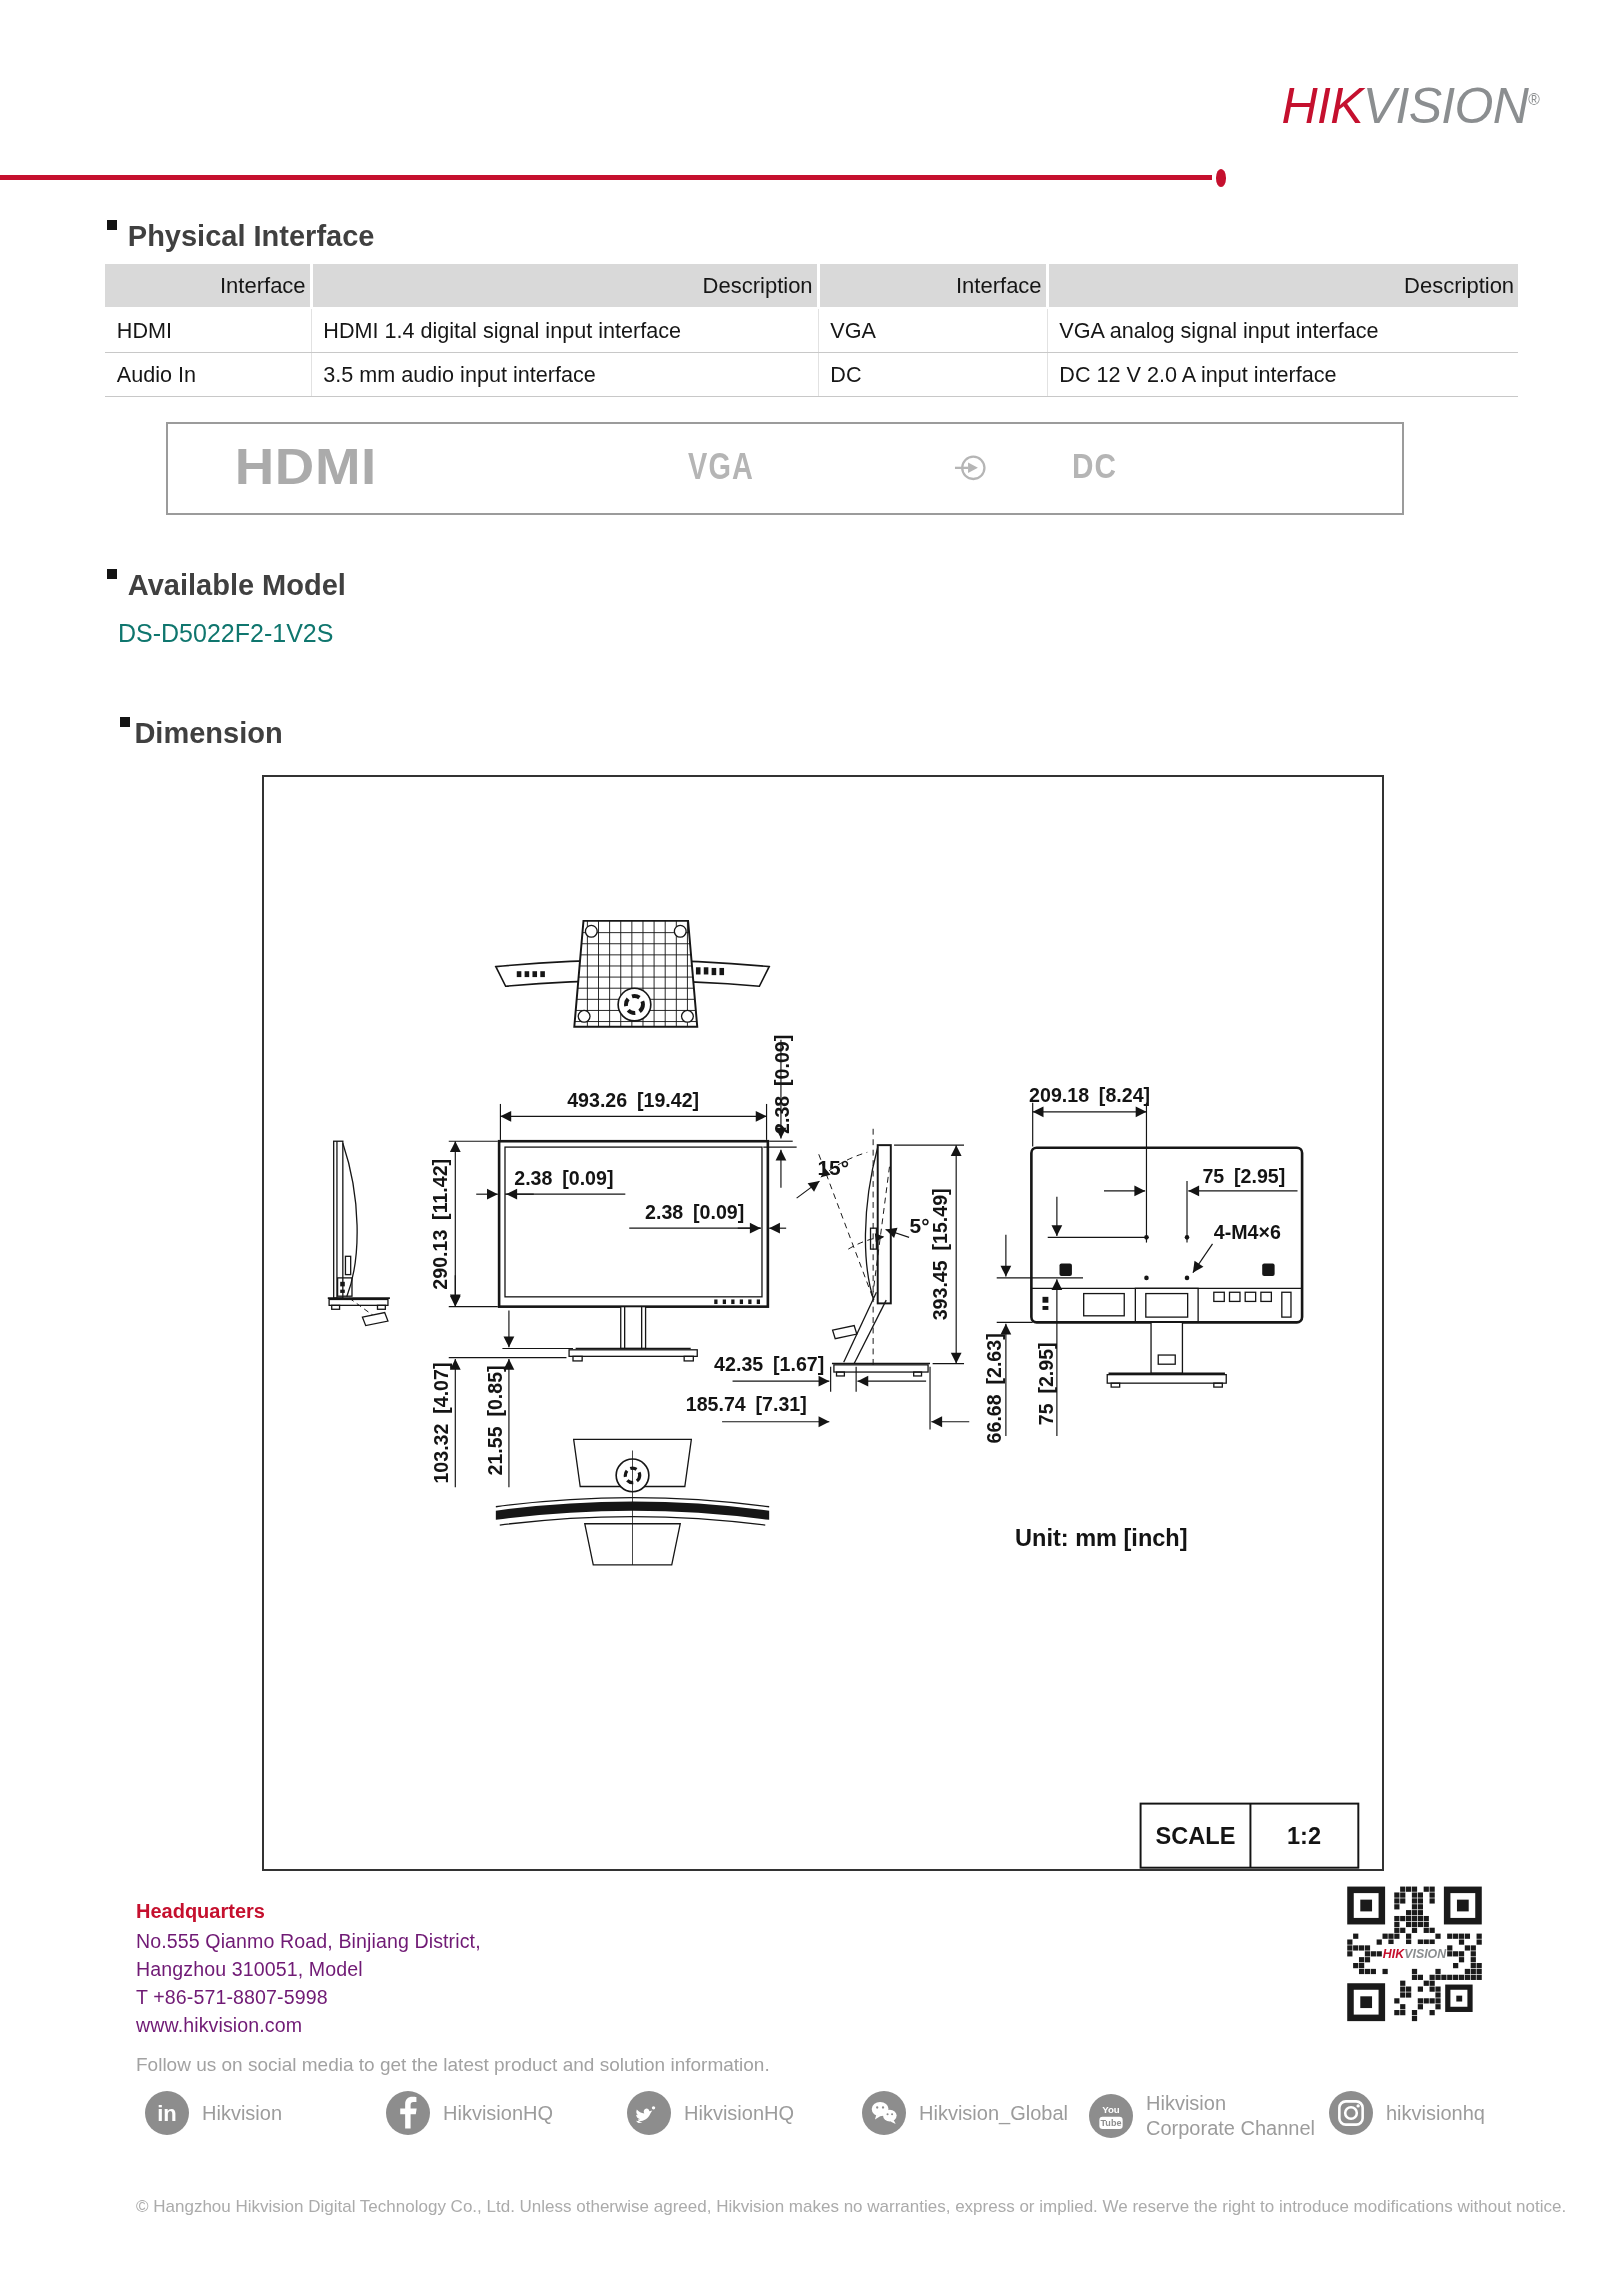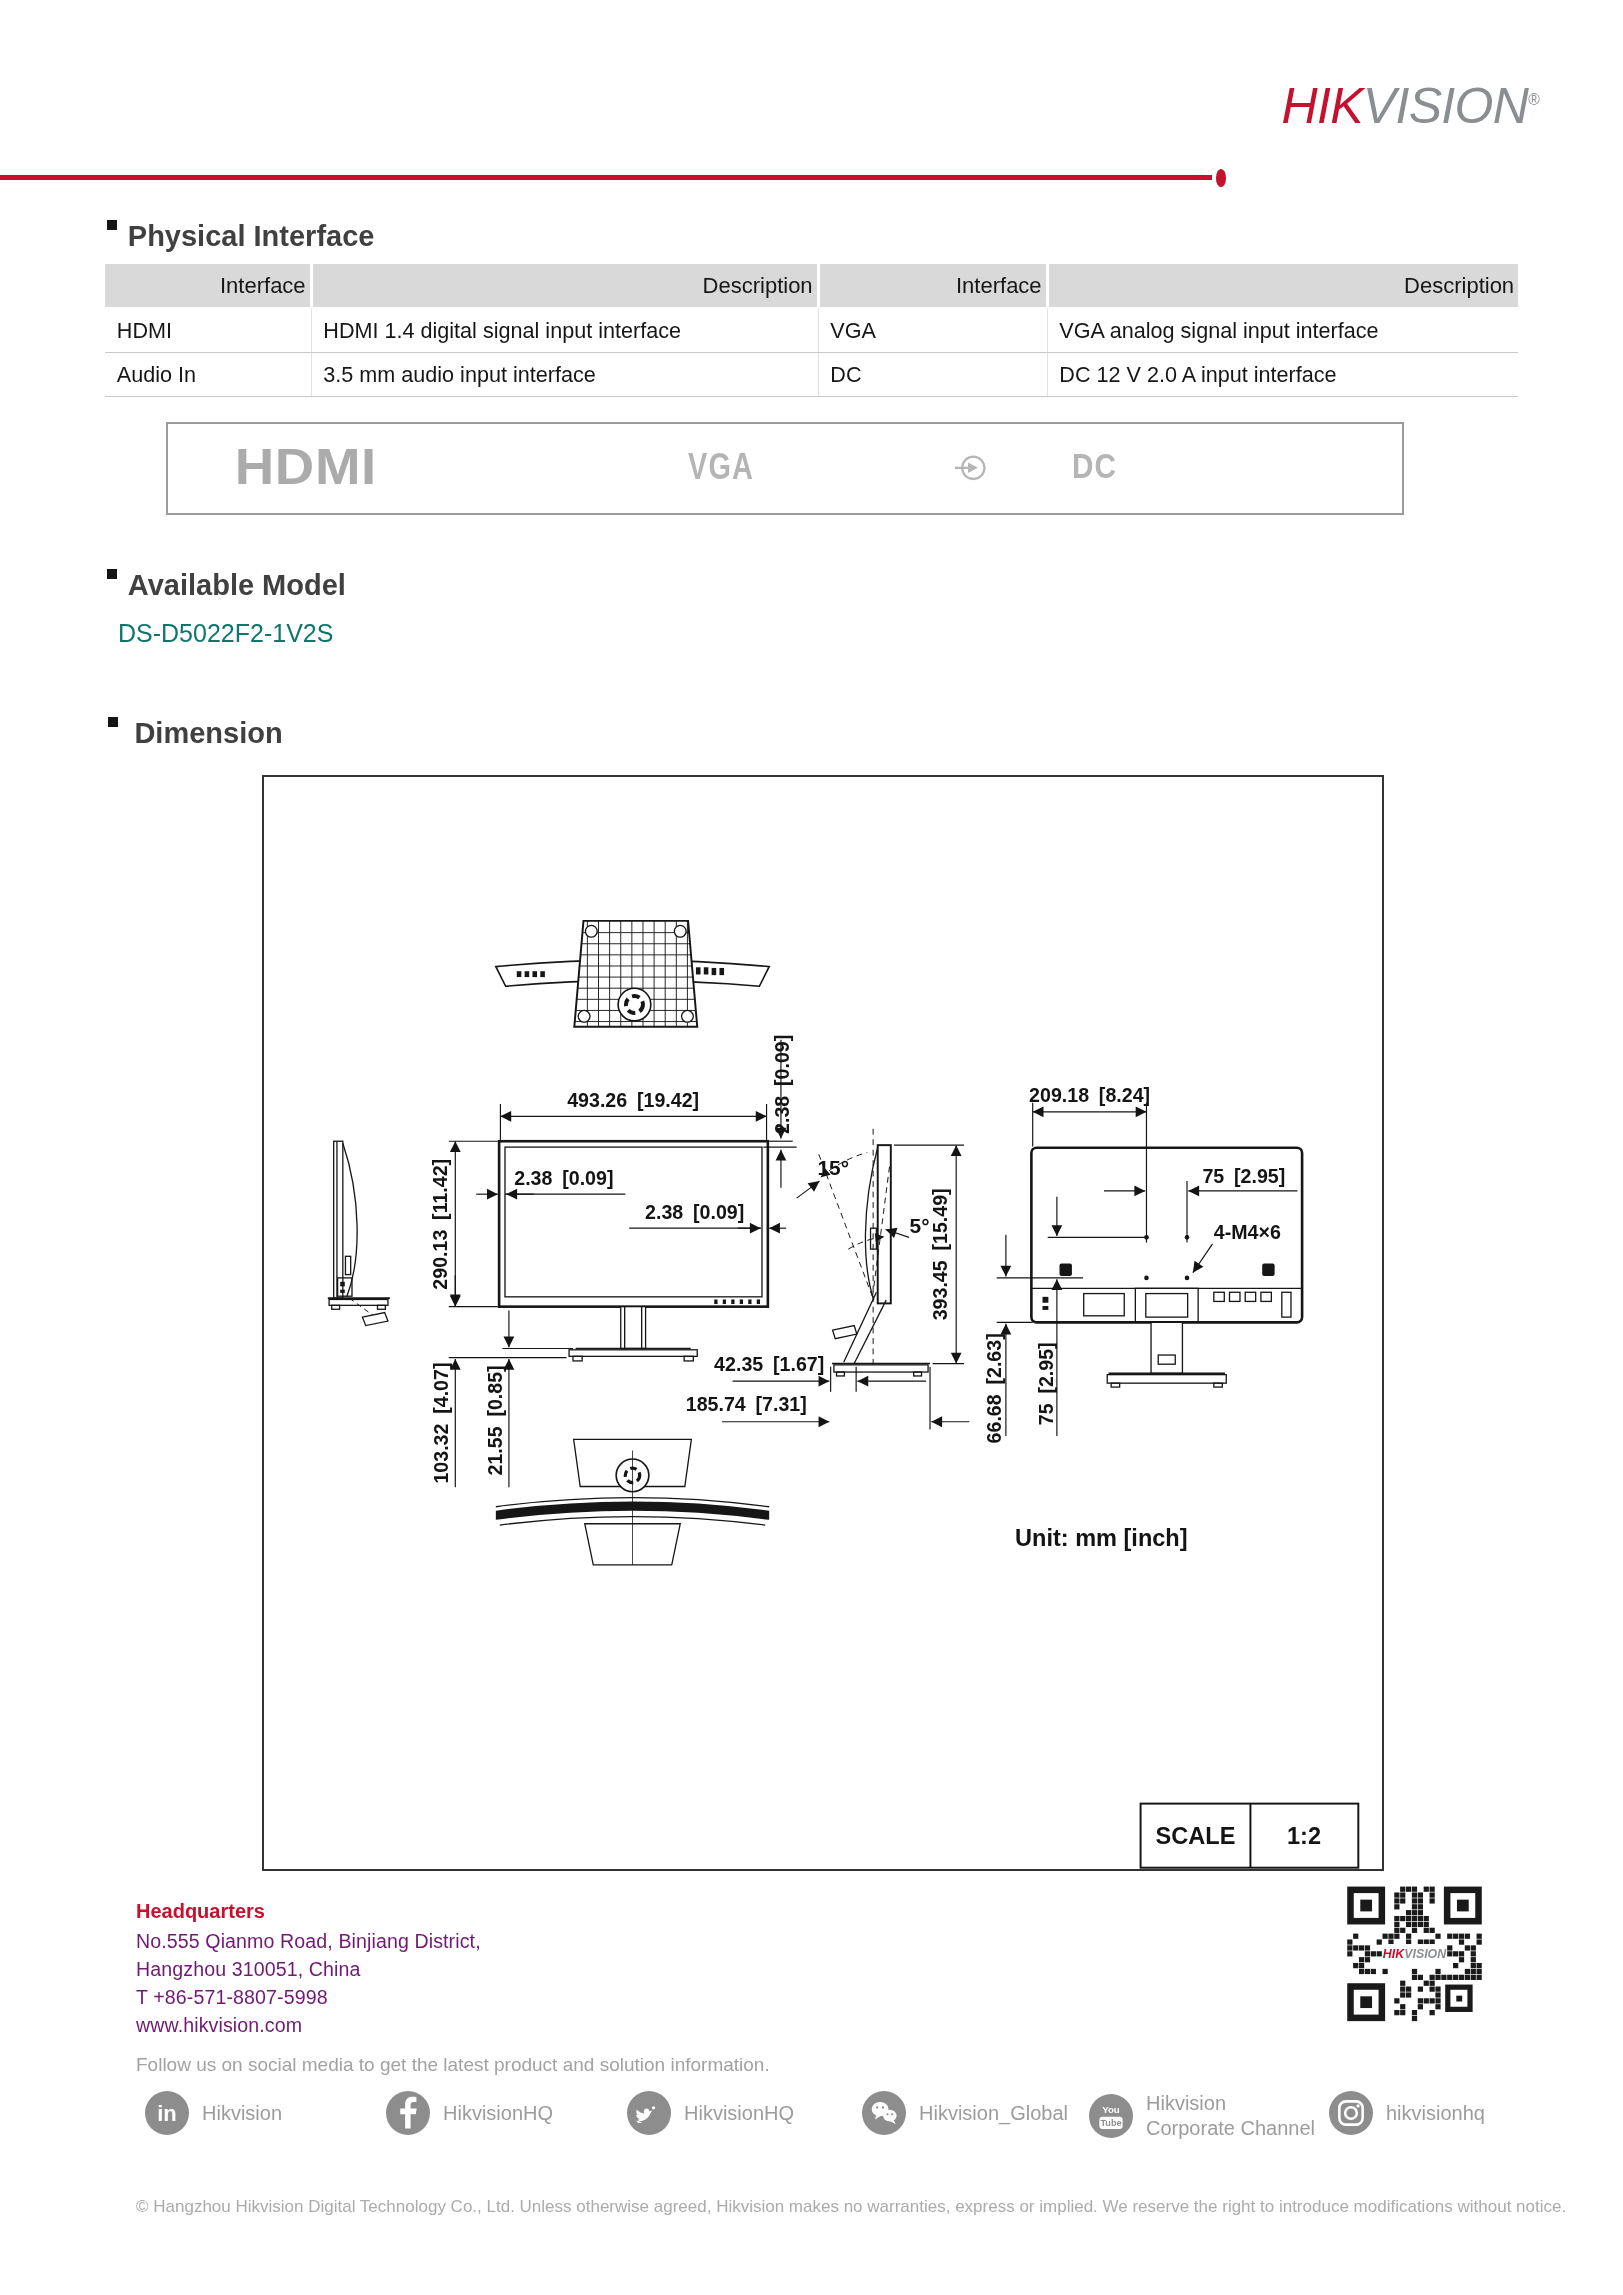--- a/index.html
+++ b/index.html
@@ -14,21 +14,21 @@
   .logo .reg{font-size:15.7px;color:#8b8e90;vertical-align:super;font-style:normal;}
   .rule{position:absolute;top:175px;left:0;width:1212px;height:5.2px;background:#c5102e;}
   .rule-dot{position:absolute;top:169px;left:1216px;width:9.8px;height:17.7px;border-radius:50%;background:#c5102e;}
 
   
   .sec{position:absolute;display:flex;font-weight:bold;font-size:29px;color:#404040;}
   .sec .sq{width:9.8px;height:9.8px;background:#141414;display:inline-block;margin-right:11px;}
   .sec.tight .sq{margin-right:4.6px;}
   #sec-physical{left:107px;top:220px;}
   #sec-model{left:107px;top:569px;}
-  #sec-dimension{left:108px;top:717px;gap:12px;}
+  #sec-dimension{left:120px;top:717px;}
   .model-text{position:absolute;left:118px;top:619px;font-size:25px;color:#0f766e;}
 
   
   table.iface{position:absolute;left:105px;top:264px;width:1413px;border-collapse:collapse;table-layout:fixed;}
   table.iface th{background:#d9d9d9;font-size:22px;font-weight:normal;text-align:right;
                  padding:8.5px 3.9px 8.5px 11.8px;border-right:3.3px solid #fff;border-bottom:2.6px solid #fff;}
   table.iface th:last-child{border-right:none;}
   table.iface td{font-size:21.6px;padding:8.5px 3.9px 8.5px 11.8px;border-bottom:1.3px solid #c8c8c8;
                  border-right:1.3px solid #e2e2e2;background:#fff;}
   table.iface td:last-child{border-right:none;}
@@ -346,21 +346,21 @@
         <rect x="1340" y="1570" width="333" height="98" fill="#fff" stroke="#141414" stroke-width="3"></rect>
         <line x1="1508" y1="1570" x2="1508" y2="1668" stroke="#141414" stroke-width="3"></line>
         <text class="dimtext big" x="1424" y="1632" text-anchor="middle" font-size="33">SCALE</text>
         <text class="dimtext big" x="1590" y="1632" text-anchor="middle" font-size="33">1:2</text>
       </g>
     </svg>
   </div>
 
   <div class="hq-title">Headquarters</div>
   <div class="hq-line" style="top:1930px">No.555 Qianmo Road, Binjiang District,</div>
-  <div class="hq-line" style="top:1958px">Hangzhou 310051, China</div>
+  <div class="hq-line" style="top:1958px">Hangzhou 310051, Model</div>
   <div class="hq-line" style="top:1986px">T +86-571-8807-5998</div>
   <div class="hq-line" style="top:2014px">www.hikvision.com</div>
   <div class="follow">Follow us on social media to get the latest product and solution information.</div>
 
   <svg class="qr" width="145" height="147" viewBox="0 0 222 224">
     <rect x="0" y="0" width="222" height="224" fill="#fff"></rect>
     <g class="modules" fill="#1a1a1a">
         <rect x="8" y="89" width="8" height="8"></rect>
         <rect x="8" y="98" width="8" height="8"></rect>
         <rect x="8" y="107" width="8" height="8"></rect>

